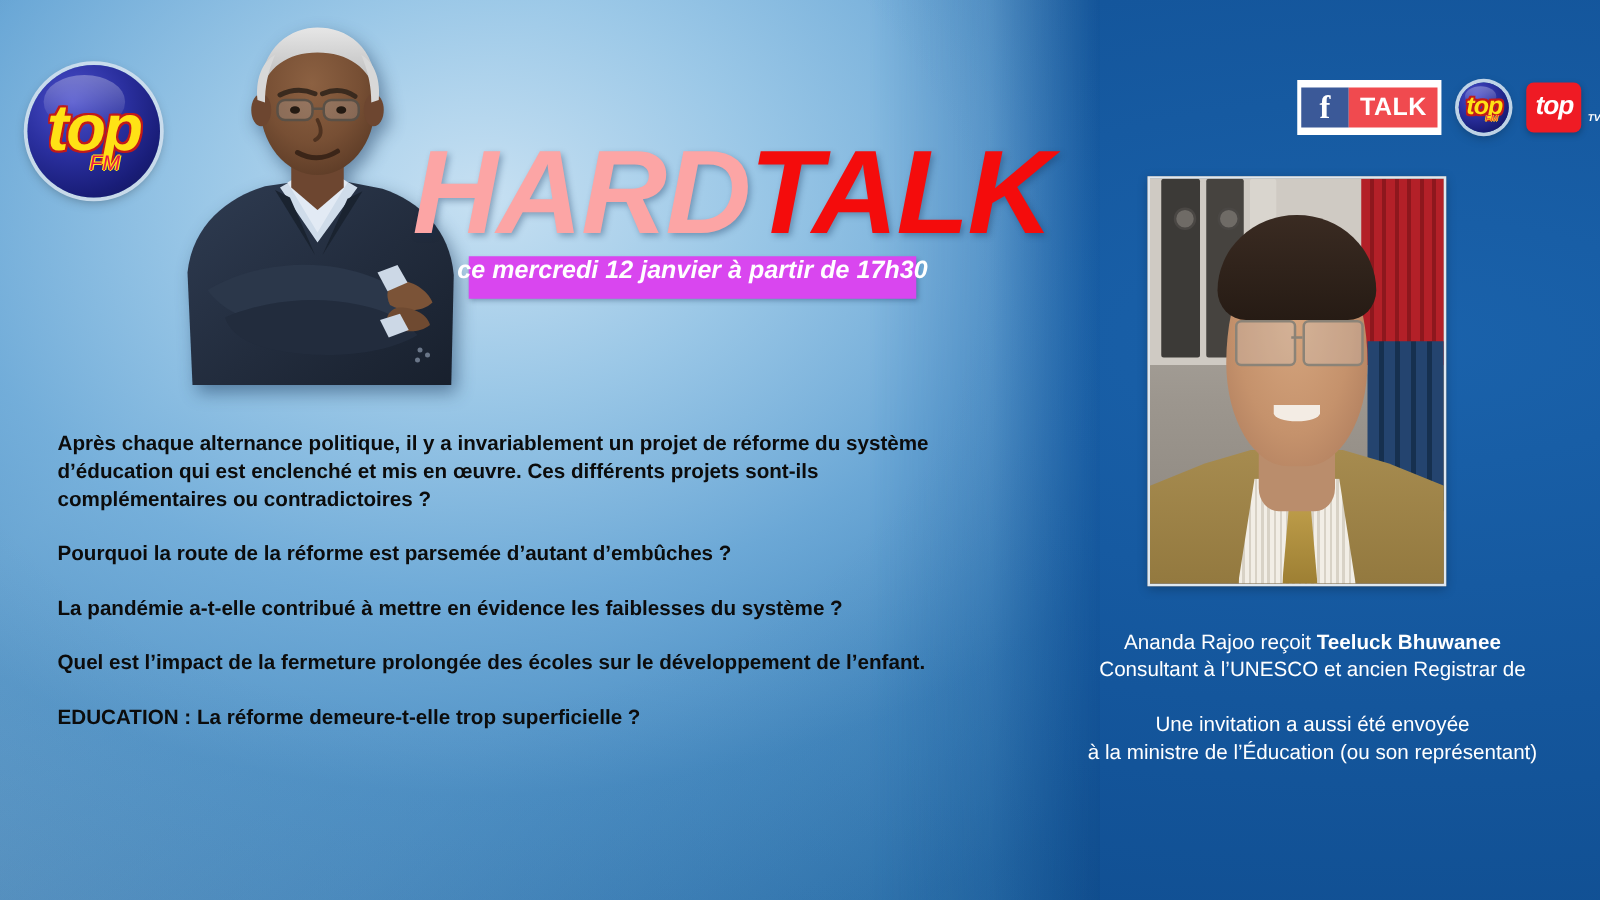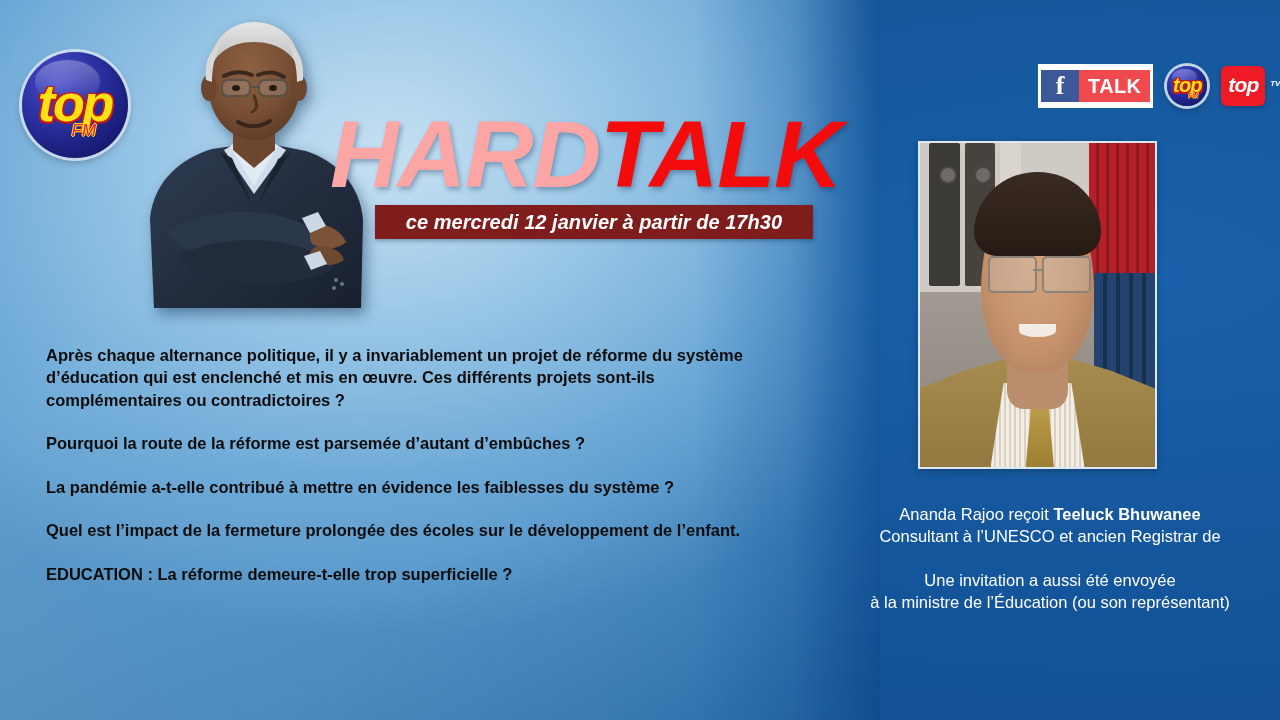--- a/index.html
+++ b/index.html
@@ -74,23 +74,23 @@
     position:absolute;left:330px;top:107px;
     font-size:95px;font-weight:bold;font-style:italic;
     letter-spacing:-0.012em;line-height:1;
     white-space:nowrap;
     text-shadow:2px 3px 5px rgba(15,45,85,0.35);
   }
   .title .hard{color:#fca5a5;}
   .title .talk{color:#f40c0c;}
 
   .subtitle-bar{
-    position:absolute;left:375px;top:205px;width:438px;height:34px;
-    background:#7f1d1d;
-    display:flex;align-items:center;justify-content:center;
+    position:absolute;left:375px;top:205px;width:358px;height:34px;
+    background:#d946ef;
+    display:flex;align-items:flex-start;justify-content:center;
     box-shadow:1px 2px 4px rgba(10,40,75,0.35);
   }
   .subtitle-bar span{
     color:#ffffff;font-size:20px;font-weight:bold;font-style:italic;
     letter-spacing:0.002em;white-space:nowrap;
   }
 
   
   .badges{position:absolute;left:1038px;top:64px;height:44px;display:flex;align-items:center;gap:14px;}
   .fb-live{
@@ -114,21 +114,21 @@
   .toptv{
     position:relative;width:44px;height:40px;border-radius:6px;background:#ef1b24;
     display:flex;align-items:center;justify-content:center;
     box-shadow:0 2px 5px rgba(0,0,0,0.25);
   }
   .toptv .w{
     color:#ffffff;font-size:21px;font-weight:bold;font-style:italic;line-height:1;
     letter-spacing:-0.04em;margin-top:-3px;
   }
   .toptv .tv{
-    position:absolute;bottom:18px;left:54%;color:#ffffff;
+    position:absolute;bottom:7px;left:54%;color:#ffffff;
     font-size:8px;font-weight:bold;font-style:italic;line-height:1;margin-left:25px;
   }
 
   
   .questions{
     position:absolute;left:46px;top:344px;width:740px;
     color:#0c0c0c;font-size:16.5px;font-weight:bold;line-height:1.36;
   }
   .questions p{margin:0 0 21px 0;}
   .questions p:last-child{margin-bottom:0;}

